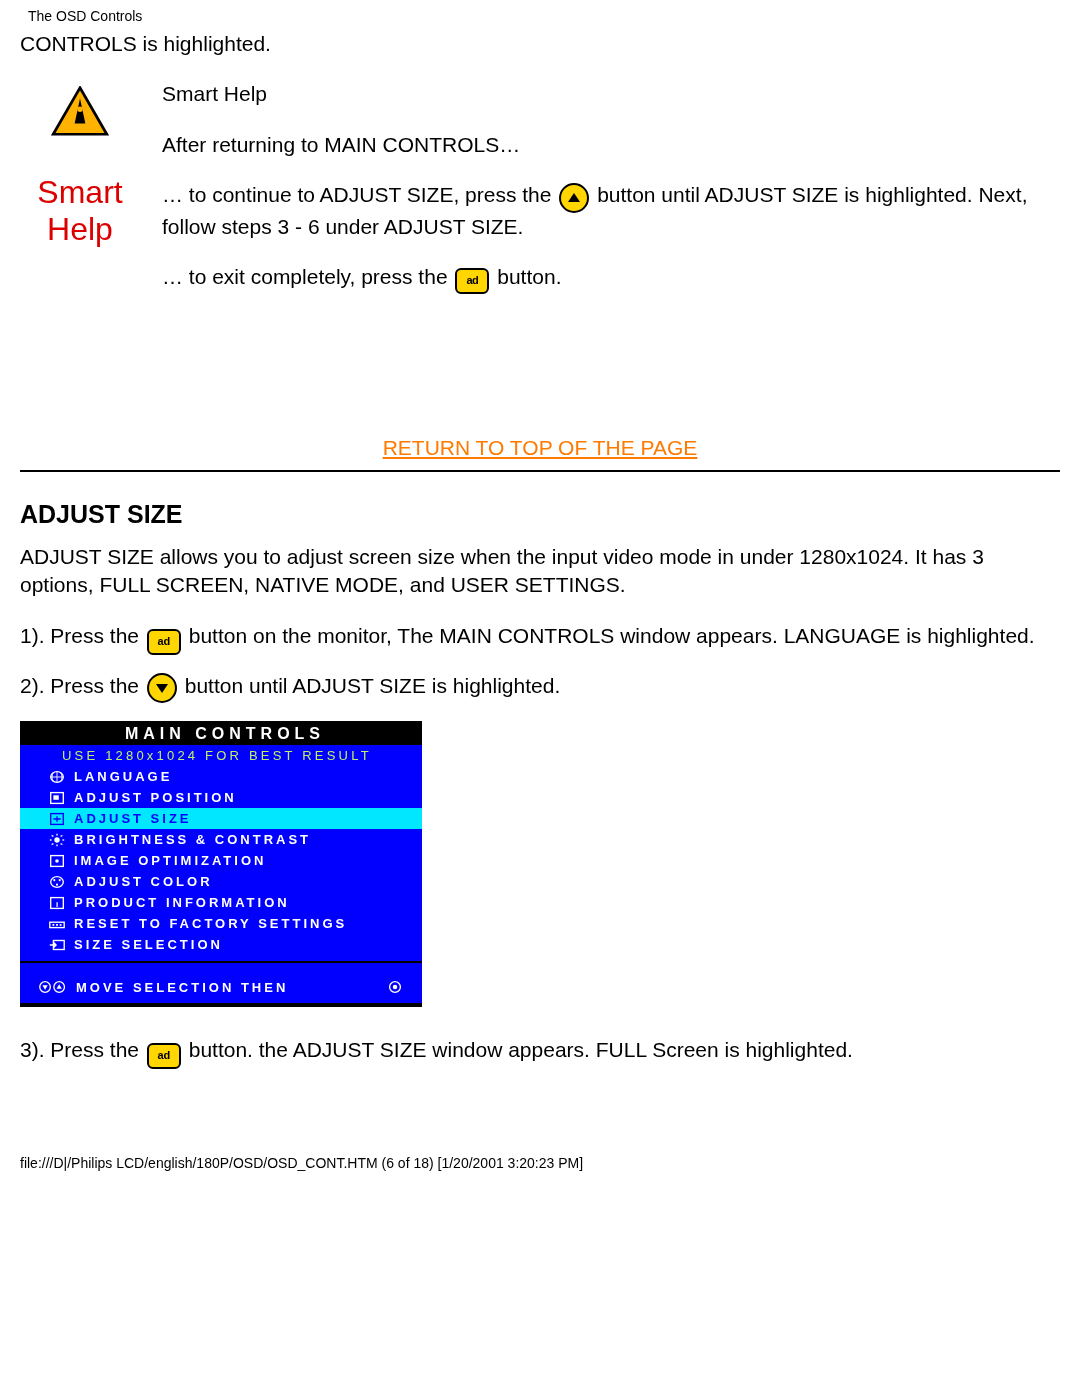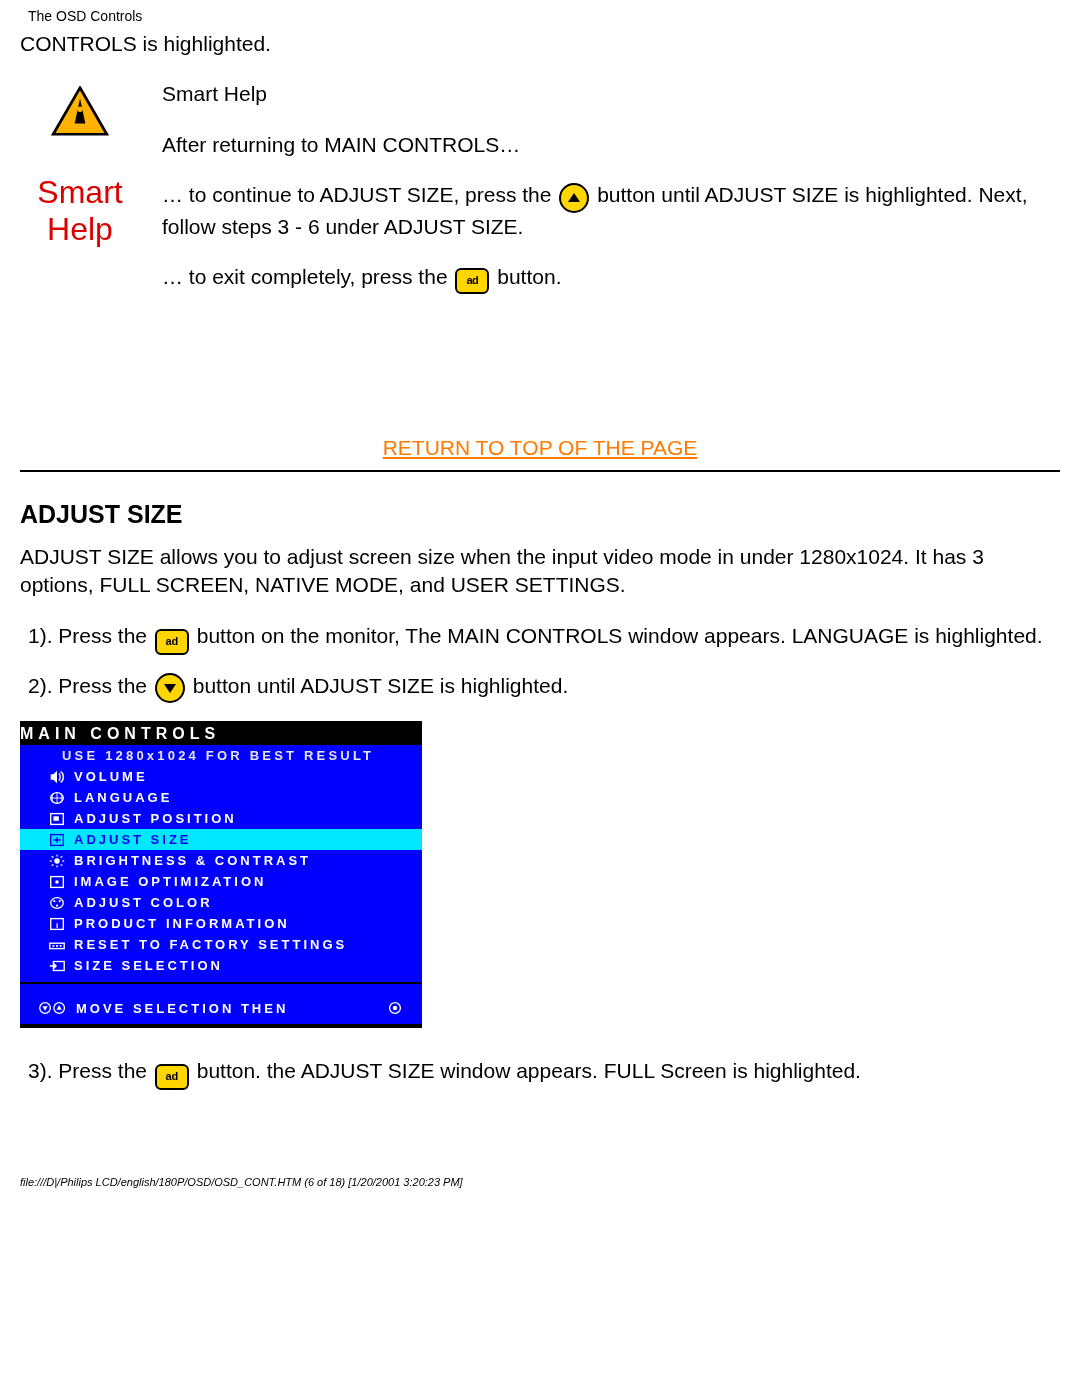--- a/index.html
+++ b/index.html
@@ -118,46 +118,46 @@
     margin: 8px 20px 14px 20px;
     border: none;
     border-top: 2px solid #000;
   }
   .section-title {
     font-weight: bold;
     font-size: 25px;
     margin: 28px 0 14px 0;
   }
   .step {
-    margin: 18px 8px;
+    margin: 18px 0;
     line-height: 1.4;
   }
   .osd {
     width: 402px;
     background: #000;
     margin-top: 10px;
     padding-bottom: 4px;
   }
   .osd-title {
     color: #fff;
     font-weight: bold;
-    text-align: left;
+    text-align: center;
     font-size: 16px;
     letter-spacing: 5px;
-    padding: 4px 0 2px 0;
+    padding: 4px 0 2px 8px;
     font-family: Arial, sans-serif;
   }
   .osd-body {
     background: #0100ff;
     margin: 0 0px;
     padding: 0;
   }
   .osd-hint {
-    color: #e5e5e5;
-    font-weight: bold;
+    color: #bef264;
+    font-weight: normal;
     font-size: 13px;
     letter-spacing: 3.2px;
     padding: 3px 0 3px 42px;
     font-family: Arial, sans-serif;
   }
   .osd-row {
     display: flex;
     align-items: center;
     height: 21px;
     padding-left: 20px;
@@ -203,23 +203,22 @@
     font-size: 13px;
     letter-spacing: 3px;
     flex: 1;
   }
   .osd-foot .foot-ok {
     color: #fff;
     display: inline-flex;
   }
   .osd-foot .foot-ok svg { width: 18px; height: 16px; }
   .footer {
-    font-size: 11px;
+    font-size: 14px;
     padding: 70px 28px 10px 20px;
-    font-style: italic;
   }
   .spacer-small { height: 6px; }
 </style>
 </head>
 <body>
 
 <div class="header-line">The OSD Controls</div>
 
 <div class="content">
   <div class="para">CONTROLS is highlighted.</div>
@@ -288,29 +287,20 @@
         </span>
     </span>
     <span>button until ADJUST SIZE is highlighted.</span>
   </div>
 
   <div class="osd">
     <div class="osd-title">MAIN CONTROLS</div>
     <div class="osd-body">
       <div class="osd-hint">USE 1280x1024 FOR BEST RESULT</div>
 
-      <div class="osd-row">
-        <span class="osd-ico">
-          <svg viewBox="0 0 20 16">
-              <path fill="currentColor" d="M3 5h3l4-4v14l-4-4H3z"></path>
-              <path fill="none" stroke="currentColor" stroke-width="1.5" d="M12 4c2 1 2 7 0 8M14 2c4 2 4 10 0 12"></path>
-            </svg>
-        </span>
-        <span class="osd-label">VOLUME</span>
-      </div>
       <div class="osd-row">
         <span class="osd-ico">
           <svg viewBox="0 0 20 16">
               <ellipse cx="10" cy="8" rx="7" ry="6" fill="none" stroke="currentColor" stroke-width="1.5"></ellipse>
               <path d="M3 8h14M10 2v12M6 3c-2 3-2 7 0 10M14 3c2 3 2 7 0 10" fill="none" stroke="currentColor" stroke-width="1"></path>
             </svg>
         </span>
         <span class="osd-label">LANGUAGE</span>
       </div>
       <div class="osd-row">

